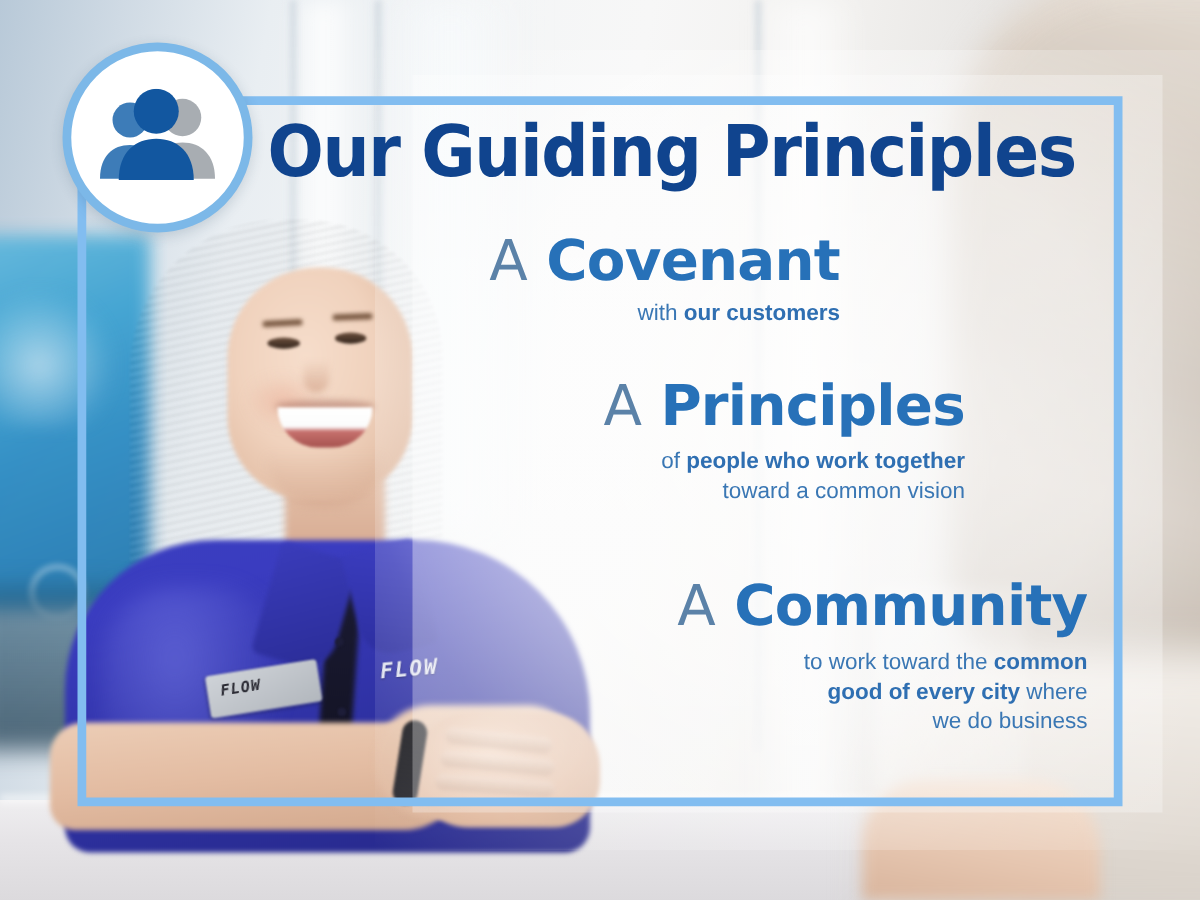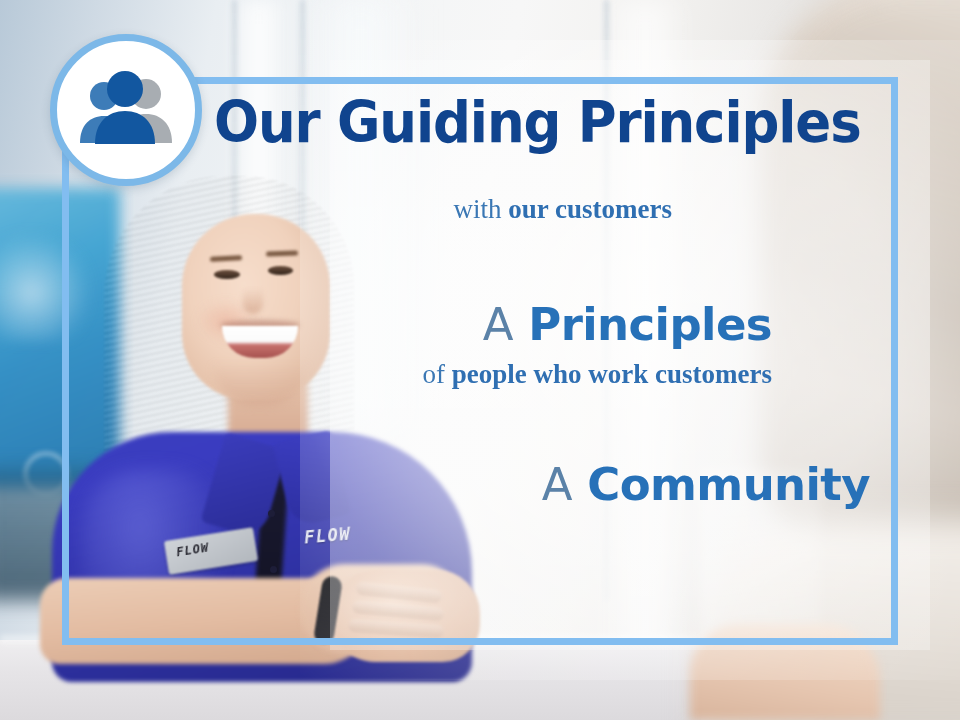--- a/index.html
+++ b/index.html
@@ -350,22 +350,22 @@
     font-family:"DejaVu Sans", sans-serif;
     font-size:45px;
     line-height:1.04;
     color:#2e74b5;
     white-space:nowrap;
   }
   .head .art { font-weight:400; color:#5b82a8; letter-spacing:.5px; }
   .head .kw  { font-weight:700; color:#2771b8; letter-spacing:-.6px; }
 
   .sub {
-    font-family:Liberation Serif, serif;
-    font-size:27px;
+    font-family:Liberation Sans, sans-serif;
+    font-size:18px;
     line-height:1.32;
     color:#3a77b4;
     font-weight:400;
     margin-top:7px;
   }
   .sub b { font-weight:700; color:#2f6fb2; }
 
   
   #block-covenant   { left:300px; top:186px; width:372px; }
   #block-community  { left:340px; top:302px; width:432px; }
@@ -457,32 +457,37 @@
         <path d="M21 73 C21 51 34 40 51 40 C68 40 81 51 81 73 Z" fill="#1257a0"></path>
       </svg>
     </span>
   </div>
 
   <div class="content">
 
     <div class="title" style="color: rgb(16, 68, 142);">Our Guiding Principles</div>
 
     <div class="block" id="block-covenant">
+      <div class="head">
+        <span class="art" style="color: rgb(91, 130, 168);">A</span>
+        <span class="kw" style="color: rgb(39, 113, 184);">Covenant</span>
+      </div>
       <div class="sub" style="color: rgb(58, 119, 180);"><span>with </span><b>our customers</b></div>
     </div>
 
     <div class="block" id="block-community">
       <div class="head">
         <span class="art" style="color: rgb(91, 130, 168);">A</span>
         <span class="kw" style="color: rgb(39, 113, 184);">Principles</span>
       </div>
-      <div class="sub" style="color: rgb(58, 119, 180);"><span>of </span><b>people who work customers</b><br></div>
+      <div class="sub" style="color: rgb(58, 119, 180);"><span>of </span><b>people who work together</b><br><span>toward a common vision</span></div>
     </div>
 
     <div class="block" id="block-commitment">
       <div class="head">
         <span class="art" style="color: rgb(91, 130, 168);">A</span>
         <span class="kw" style="color: rgb(39, 113, 184);">Community</span>
       </div>
+      <div class="sub" style="color: rgb(58, 119, 180);"><span>to work toward the </span><b>common</b><br><b>good of every city</b><span> where</span><br><span>we do business</span></div>
     </div>
 
   </div>
 </div>
 
 </body></html>

